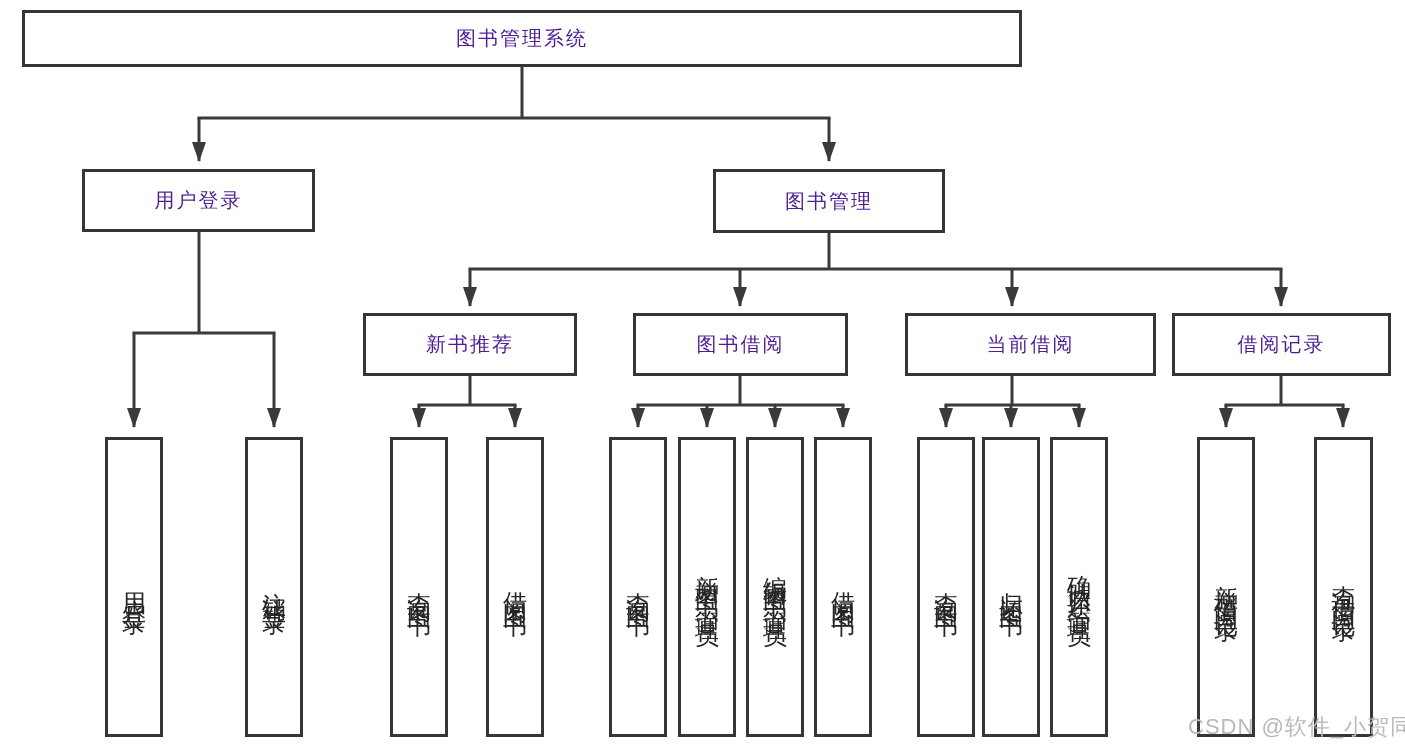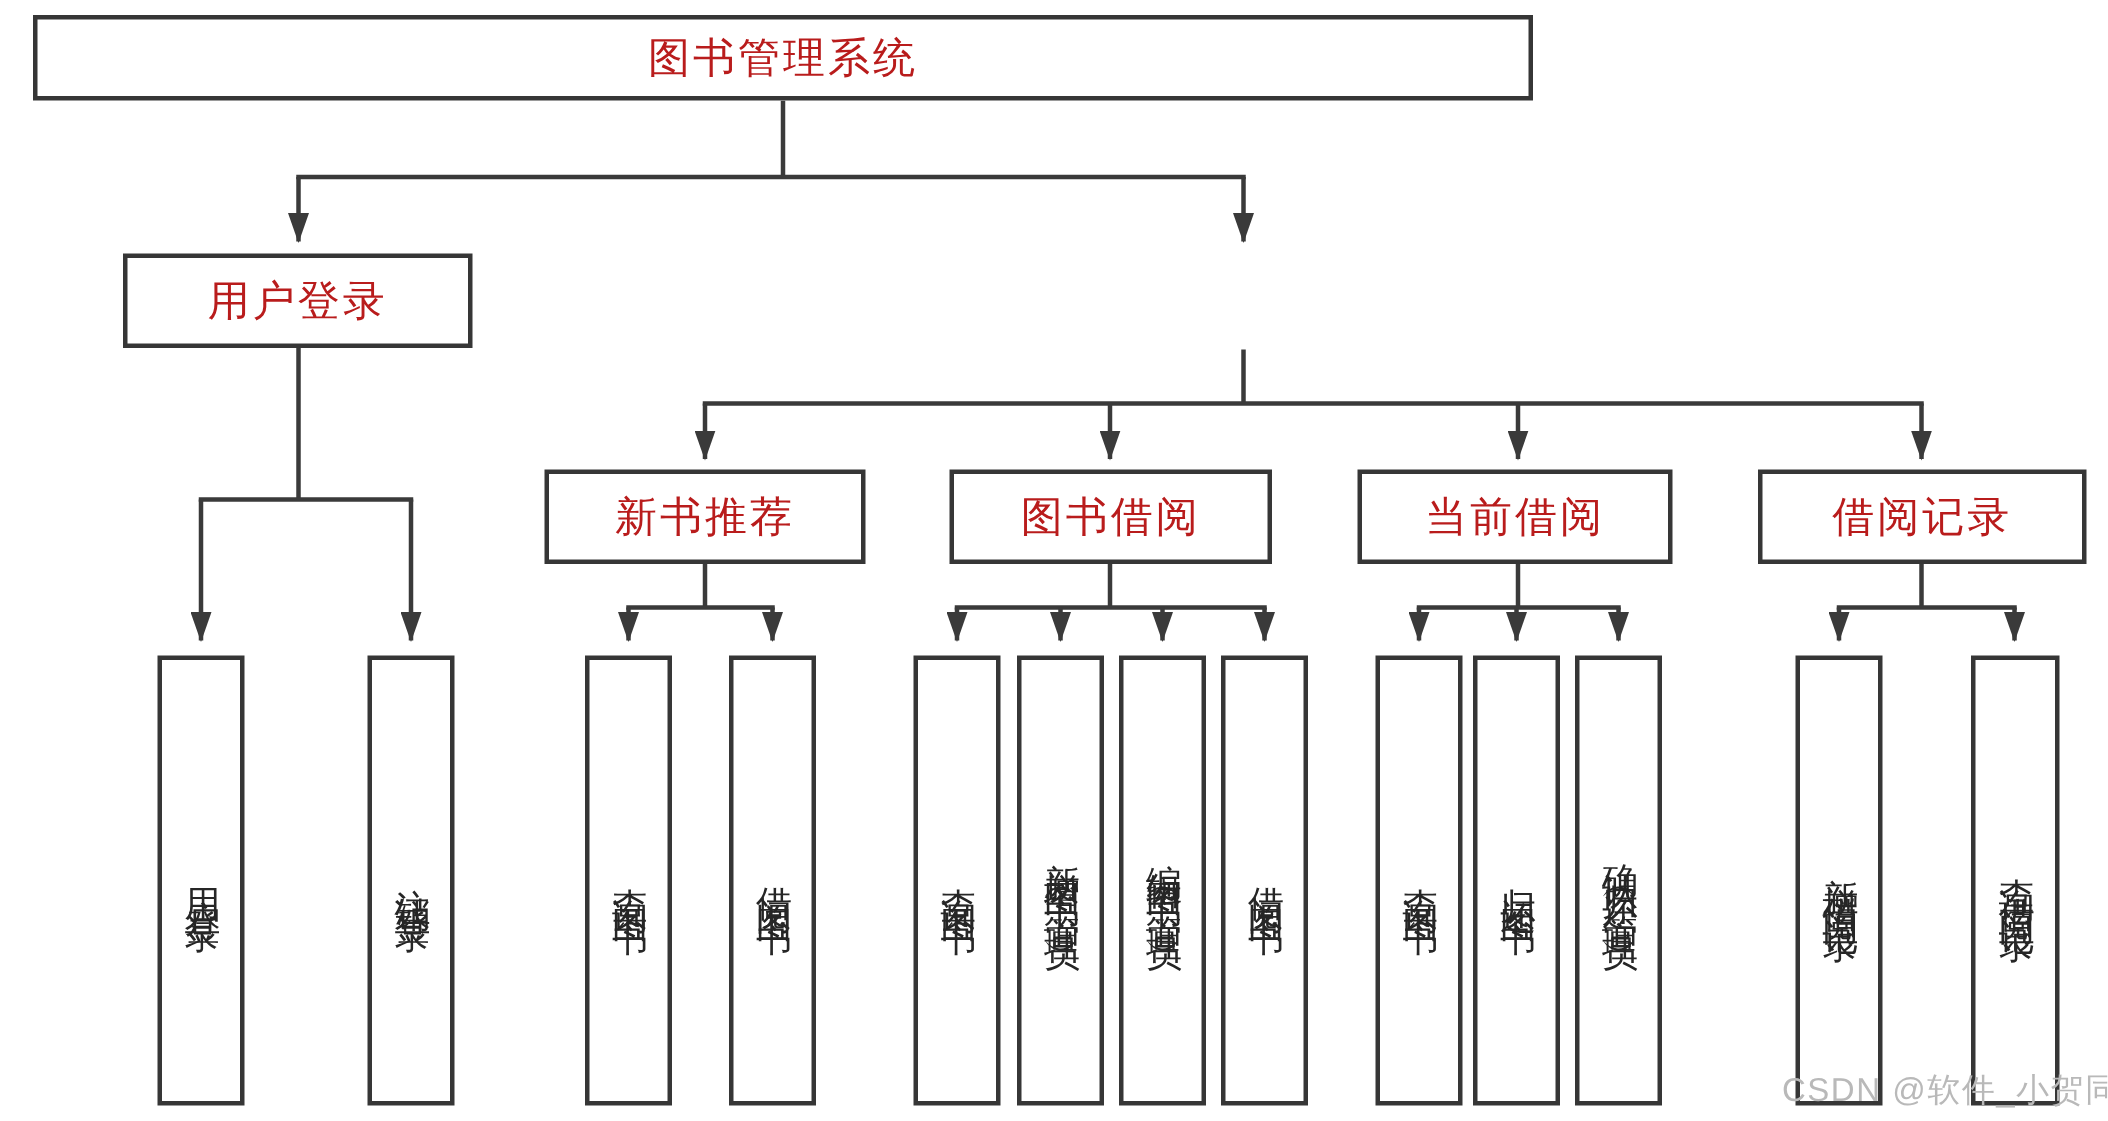--- a/index.html
+++ b/index.html
@@ -1,21 +1,21 @@
 <!DOCTYPE html>
 <html><head>
 <meta charset="utf-8">
 <style>
   html,body{margin:0;padding:0;background:#ffffff;}
   body{font-family:"Liberation Sans","DejaVu Sans",sans-serif;}
   .stage{position:relative;width:1405px;height:747px;background:#ffffff;overflow:hidden;}
   .edges{position:absolute;left:0;top:0;width:1405px;height:747px;z-index:1;pointer-events:none;}
   .node{position:absolute;box-sizing:border-box;background:#ffffff;border:3px solid #363636;
         display:flex;align-items:center;justify-content:center;z-index:2;color:#262626;}
-  .node.h .lbl{font-size:28px;letter-spacing:2px;white-space:nowrap;color:#b91c1c;text-align:center;}
+  .node.h .lbl{font-size:20px;letter-spacing:2px;white-space:nowrap;color:#4c1d95;text-align:center;}
   .node.v .lbl{writing-mode:vertical-rl;text-orientation:mixed;font-size:24px;
                letter-spacing:7px;line-height:1;color:#262626;}
   .watermark{position:absolute;left:1188px;top:712px;z-index:3;font-size:22px;
              color:#b9b9b9;letter-spacing:1px;white-space:nowrap;}
 </style>
 </head>
 <body>
 
 <div class="stage">
 
@@ -76,28 +76,31 @@
     </g>
   </svg>
 
   <div class="node h" style="left:22px;top:10px;width:1000px;height:57px">
     <span class="lbl">图书管理系统</span>
   </div>
 
   <div class="node h" style="left:82px;top:169px;width:233px;height:63px">
     <span class="lbl">用户登录</span>
   </div>
+  <div class="node h" style="left:713px;top:169px;width:232px;height:64px">
+    <span class="lbl">图书管理</span>
+  </div>
 
   <div class="node h" style="left:633px;top:313px;width:215px;height:63px">
     <span class="lbl">图书借阅</span>
   </div>
   <div class="node h" style="left:363px;top:313px;width:214px;height:63px">
     <span class="lbl">新书推荐</span>
   </div>
-  <div class="node h" style="left:905px;top:313px;width:210px;height:63px">
+  <div class="node h" style="left:905px;top:313px;width:251px;height:63px">
     <span class="lbl">当前借阅</span>
   </div>
   <div class="node h" style="left:1172px;top:313px;width:219px;height:63px">
     <span class="lbl">借阅记录</span>
   </div>
 
   <div class="node v" style="left:105px;top:437px;width:58px;height:300px">
     <span class="lbl">用户登录</span>
   </div>
   <div class="node v" style="left:245px;top:437px;width:58px;height:300px">

